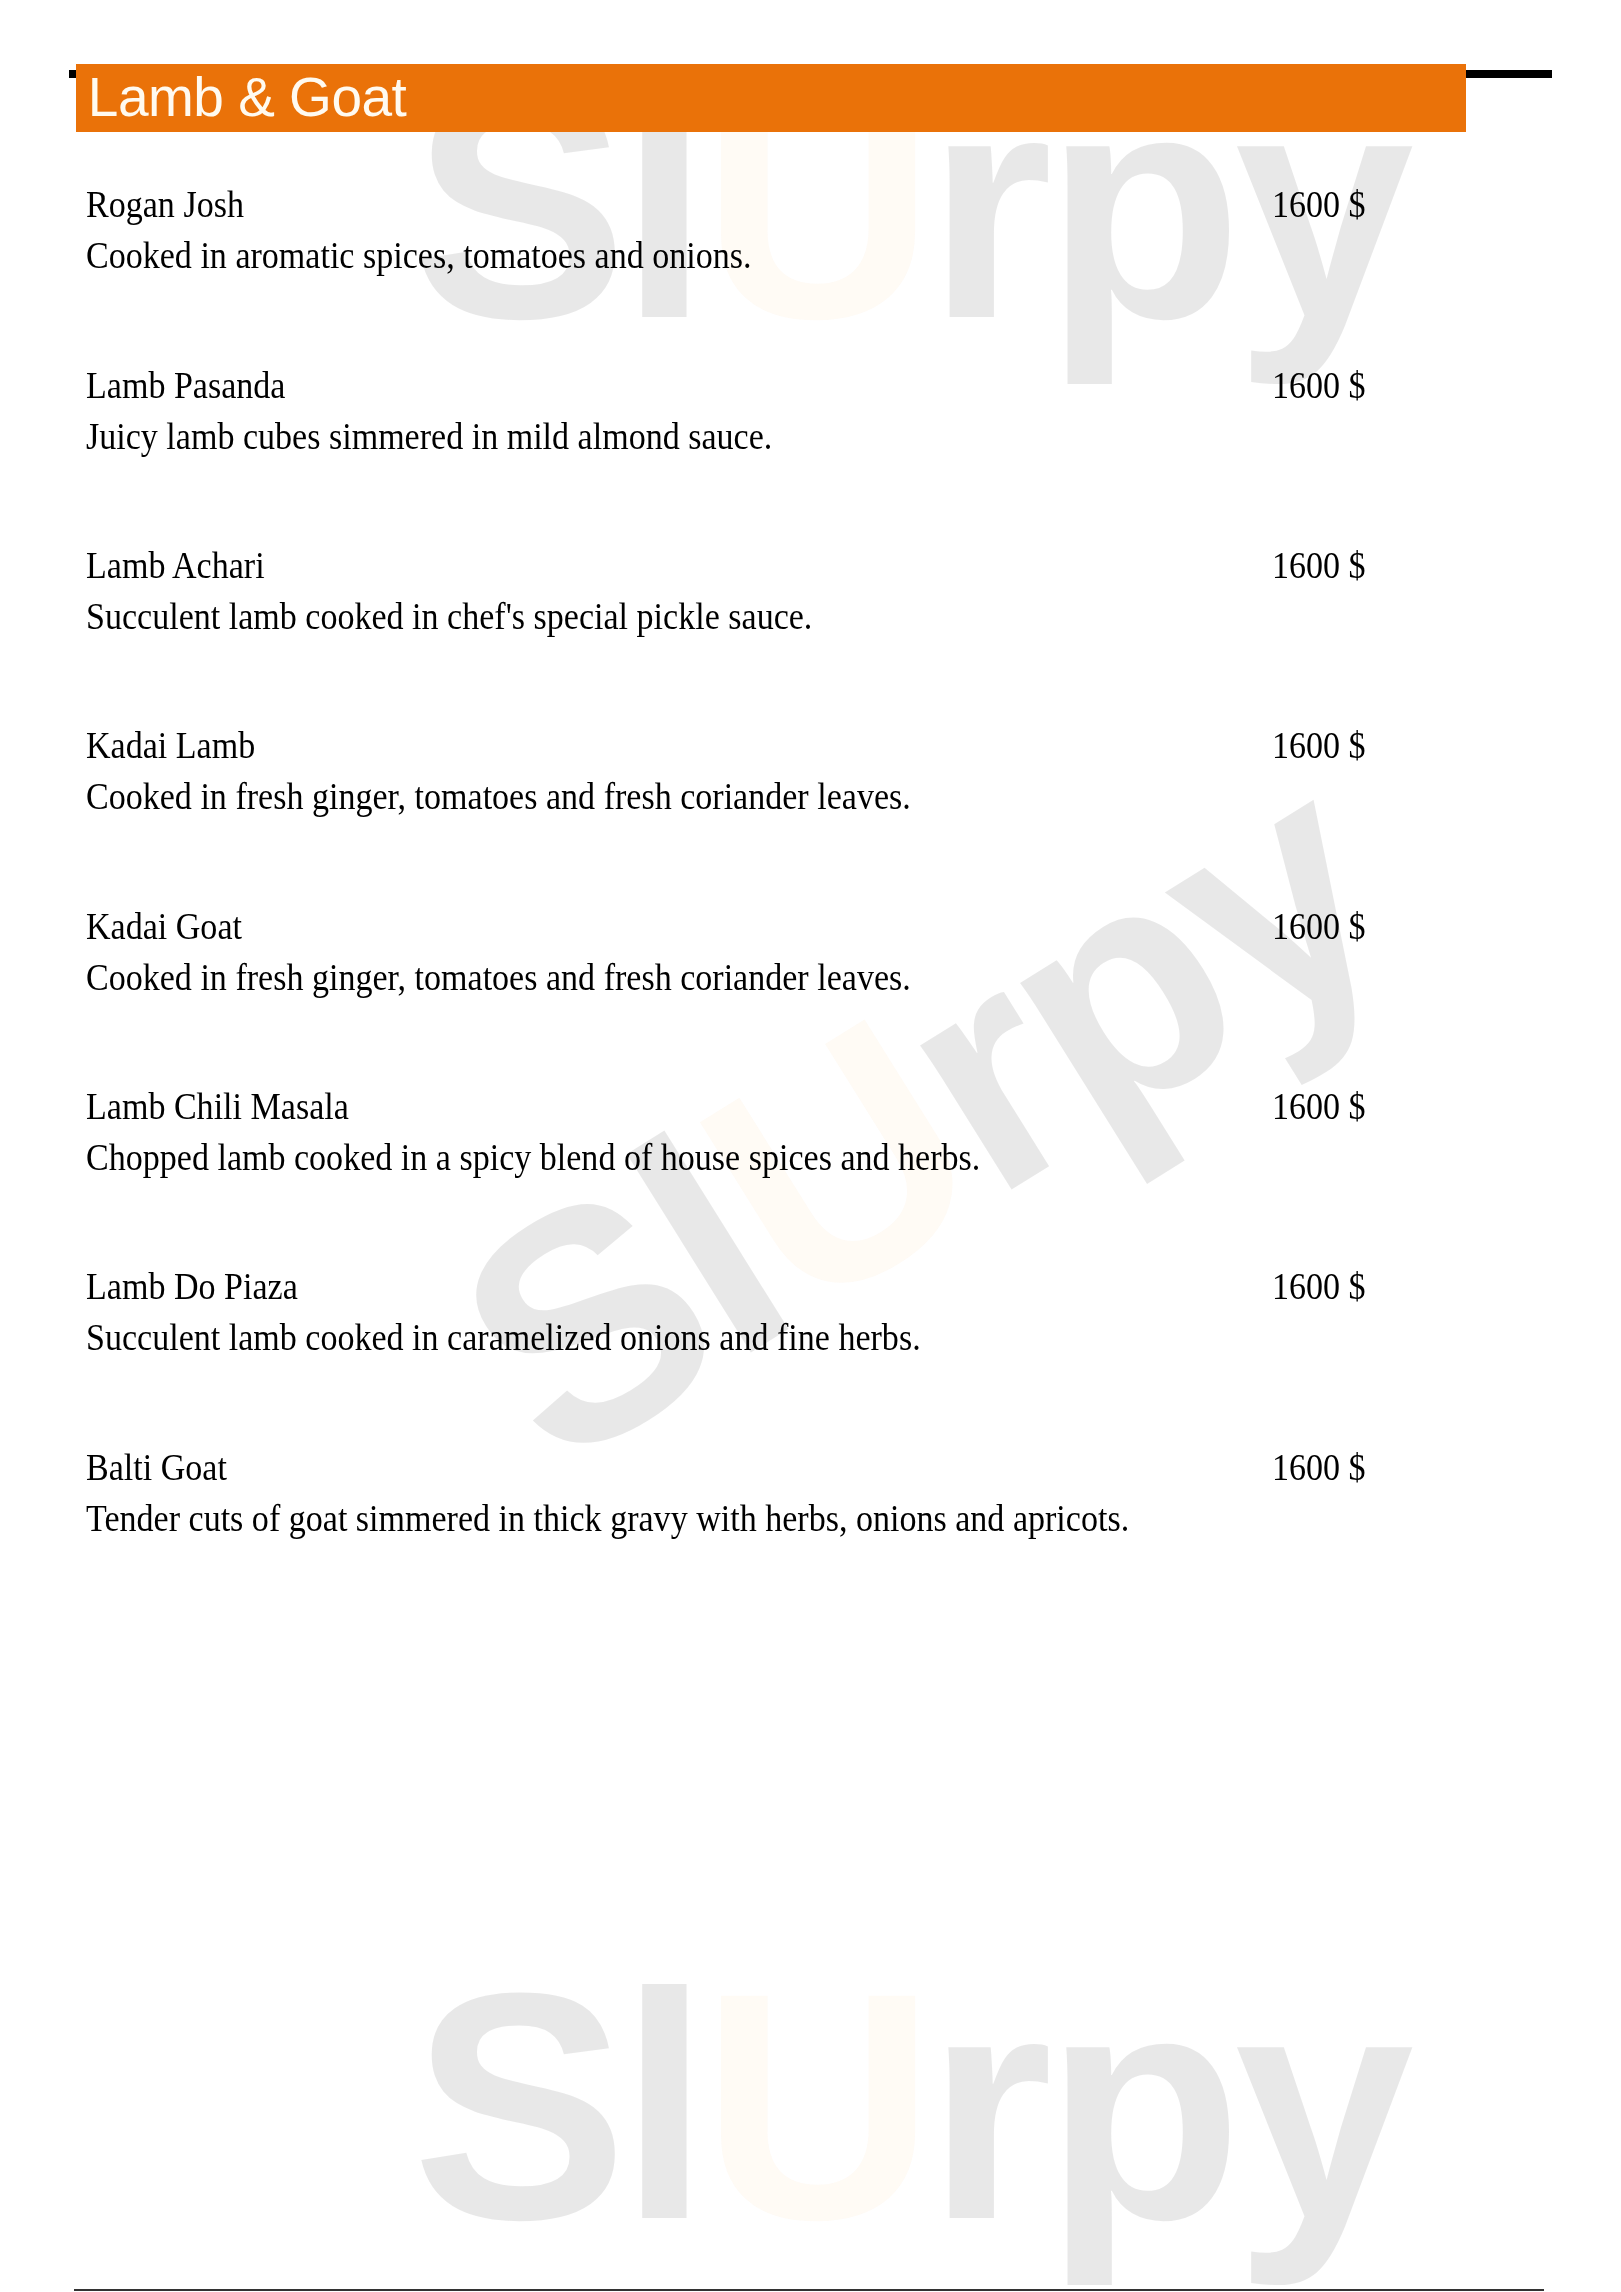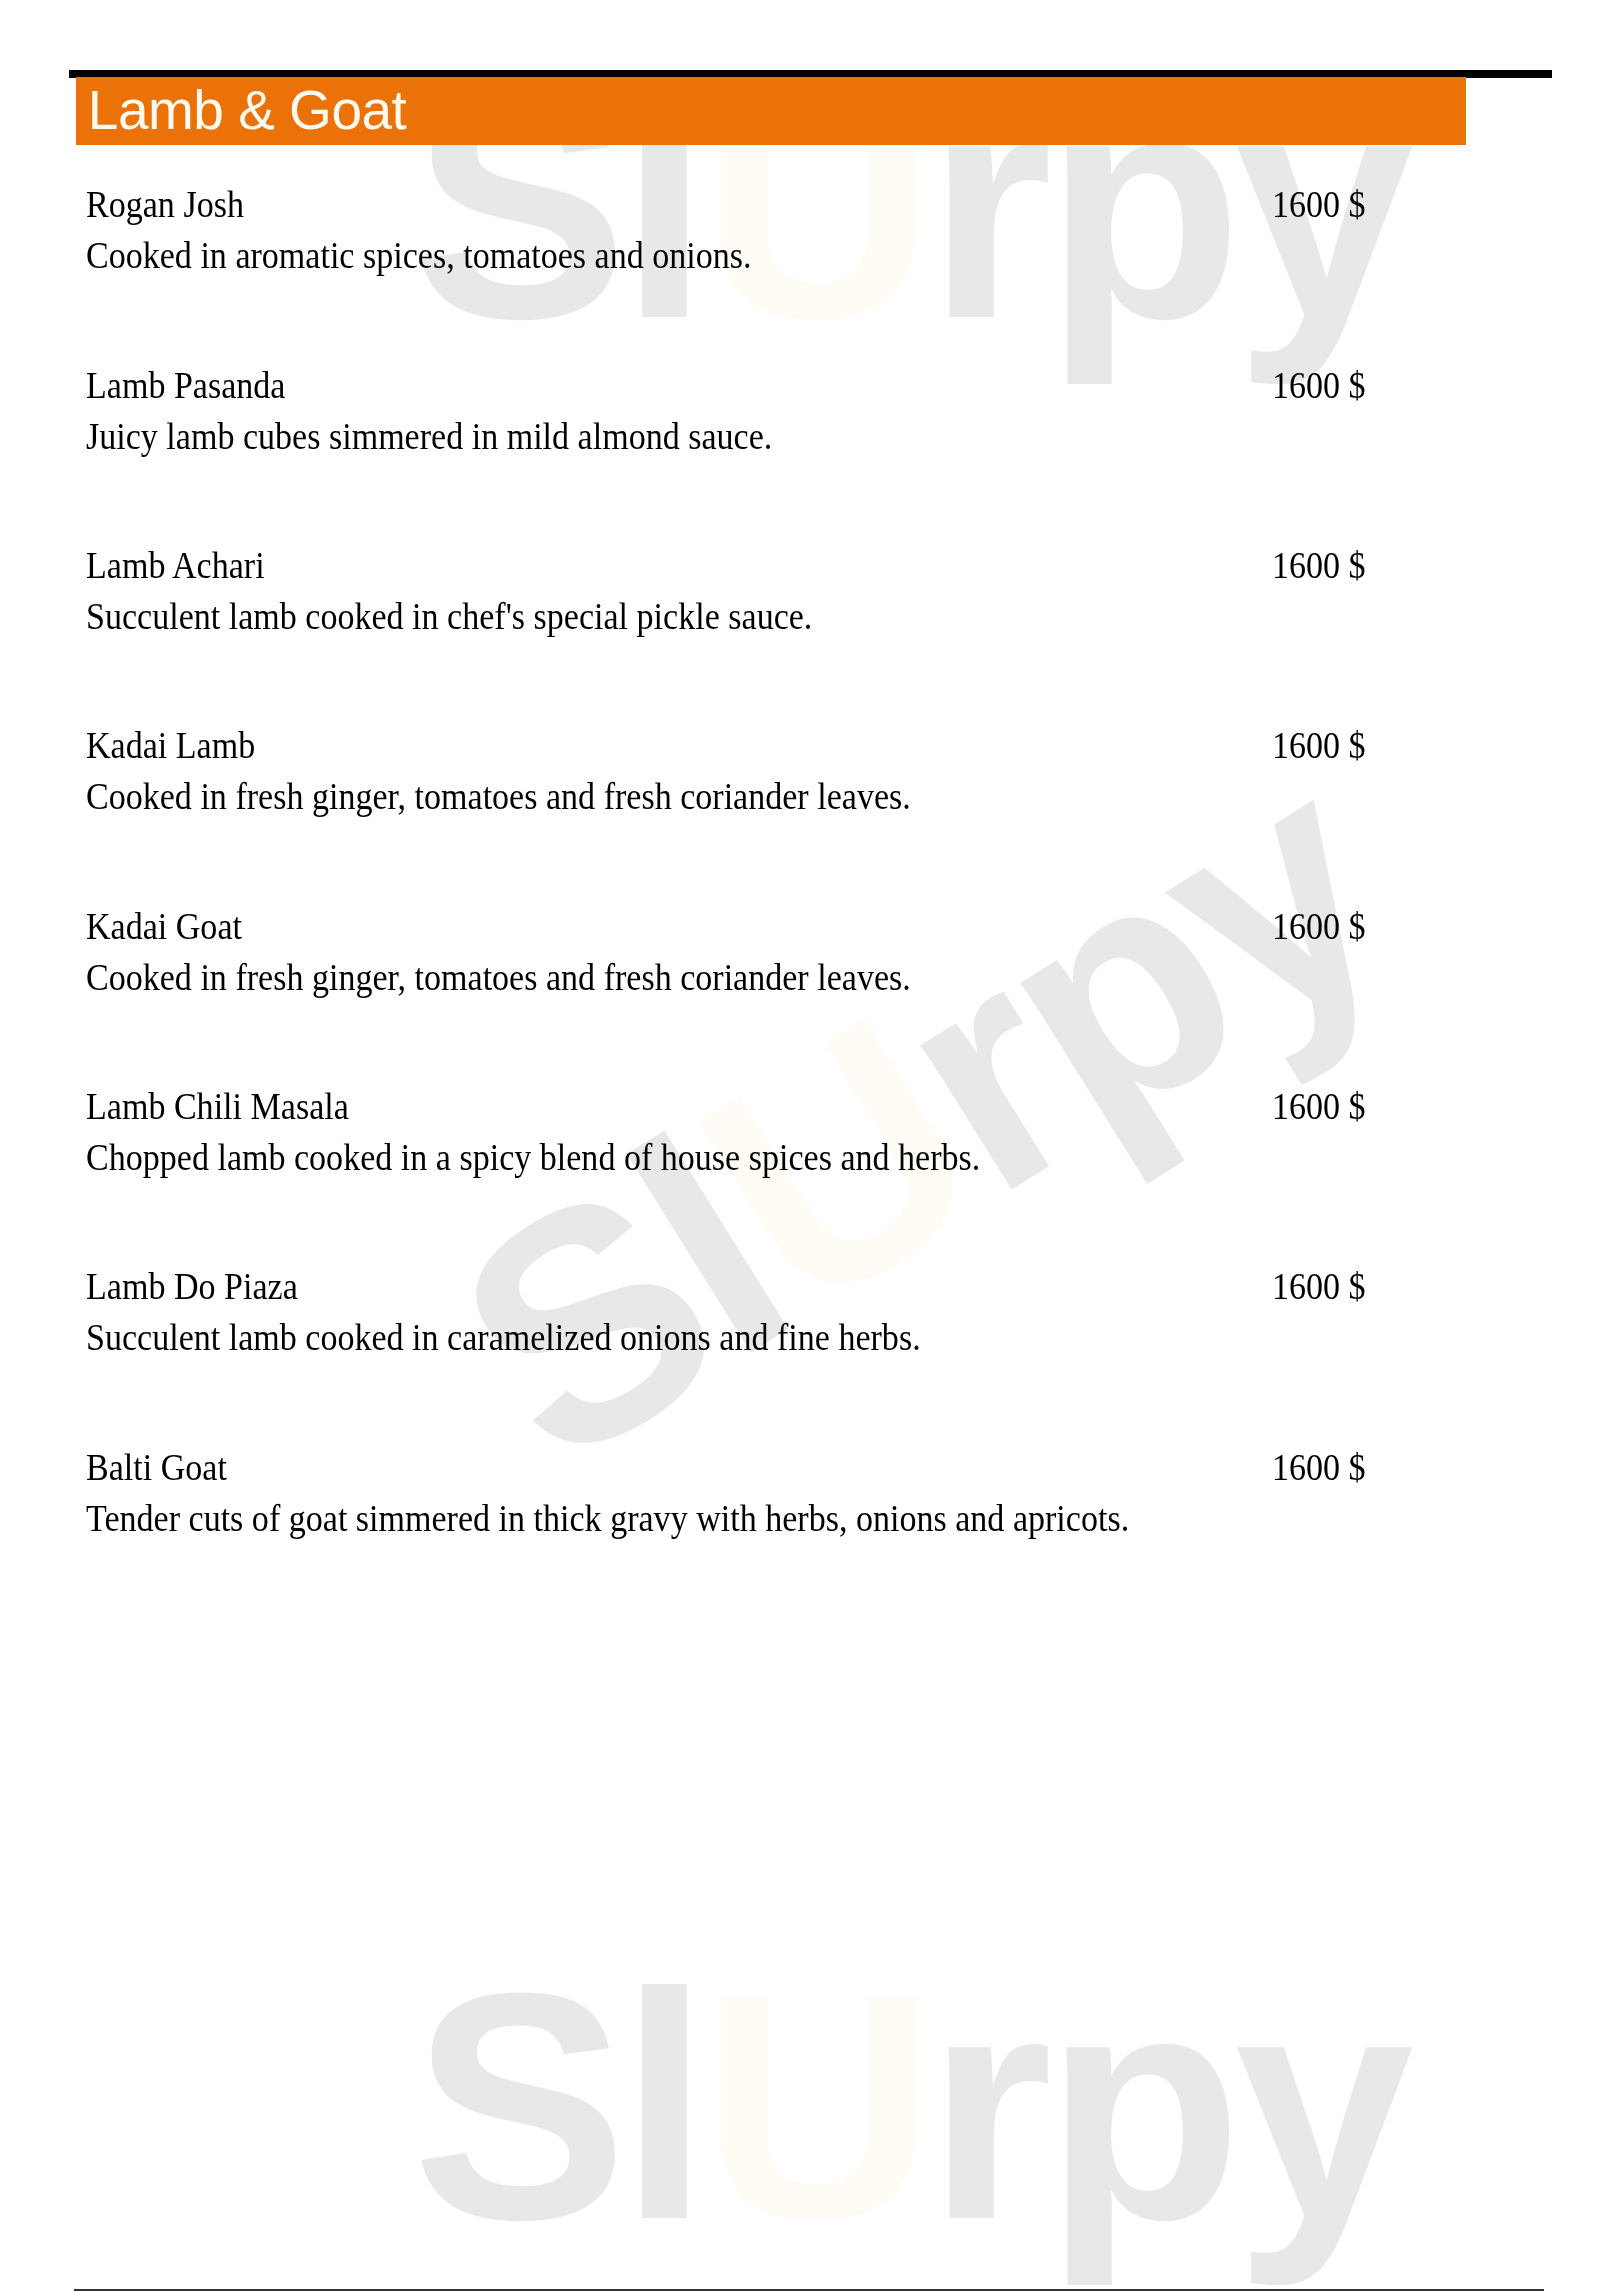--- a/index.html
+++ b/index.html
@@ -1,19 +1,19 @@
 <!DOCTYPE html>
 <html><head>
 <meta charset="utf-8">
 <style>
   html, body { margin: 0; padding: 0; background: #ffffff; }
   body { width: 1621px; height: 2293px; position: relative; overflow: hidden; }
   .page { position: absolute; left: 0; top: 0; width: 1621px; height: 2293px; }
   .top-rule { position: absolute; left: 69px; top: 70px; width: 1483px; height: 7.8px; background: #000; }
-  .header-bar { position: absolute; left: 76px; top: 77px; width: 1390px; height: 68px; background: #ea7209; }
+  .header-bar { position: absolute; left: 76px; top: 64px; width: 1390px; height: 68px; background: #ea7209; }
   .header-title {
     position: absolute; left: 11.8px; top: 2px;
     font-family: "Liberation Sans", sans-serif; font-size: 55px; line-height: 63px;
     color: #fffaf0; letter-spacing: -0.5px;
   }
   .items { position: absolute; left: 86px; top: 0; width: 1313px; }
   .item { position: absolute; left: 0; width: 1313px; font-family: "Liberation Serif", serif; color: #000; }
   .item-name { position: absolute; left: 0; top: 0; font-size: 37px; line-height: 51px; white-space: nowrap; transform: scaleX(0.92); transform-origin: left; }
   .item-desc { position: absolute; left: 0; top: 51px; width: 1206px; font-size: 37px; line-height: 52px; transform: scaleX(0.92); transform-origin: left; }
   .item-price { position: absolute; left: 1186px; top: 0; font-size: 37px; line-height: 51px; white-space: nowrap; transform: scaleX(0.92); transform-origin: left; }

